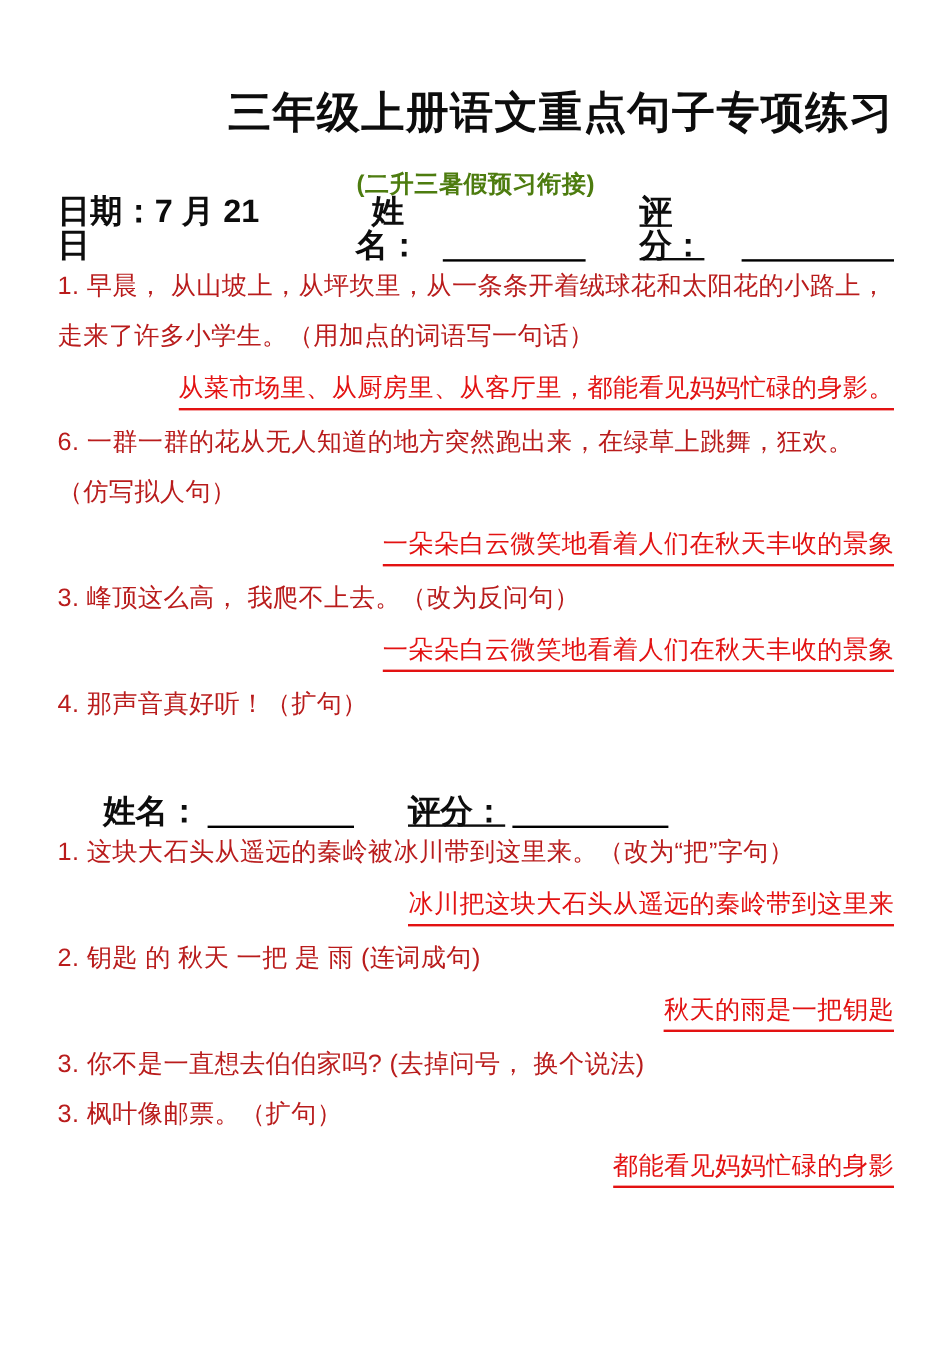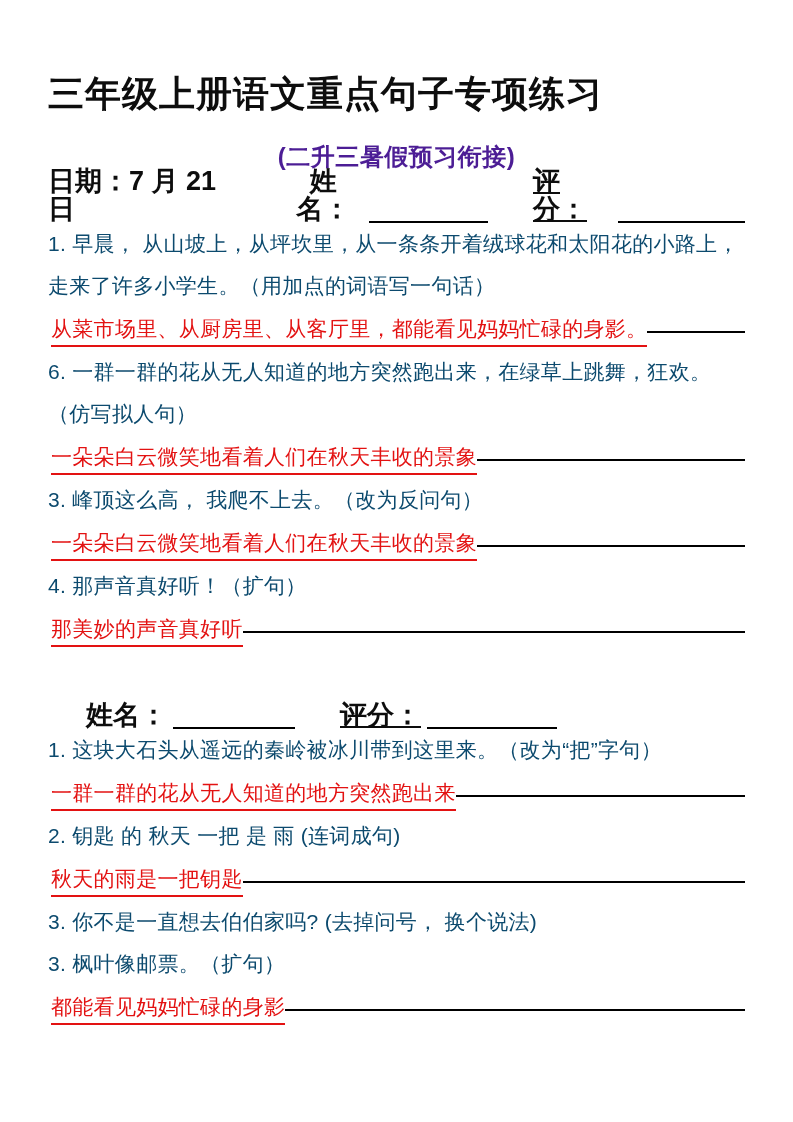--- a/index.html
+++ b/index.html
@@ -12,31 +12,31 @@
     background: #ffffff;
     font-family: "Liberation Sans", "DejaVu Sans", sans-serif;
     color: #1a1a1a;
     overflow: hidden;
   }
   .title {
     margin: 74px 0 0 0;
     font-size: 36px;
     line-height: 1.12;
     font-weight: 900;
-    text-align: left;
+    text-align: right;
     color: #0d0d0d;
     letter-spacing: 1px;
   }
   .subtitle {
     margin-top: 30px;
-    font-size: 24px;
+    font-size: 20px;
     line-height: 1.05;
     font-weight: 800;
     text-align: center;
-    color: #4c1d95;
+    color: #4d7c0f;
     letter-spacing: 0.5px;
   }
   .meta {
     margin-top: 23px;
     display: flex;
     align-items: flex-end;
     font-size: 27px;
     font-weight: 700;
     height: 30px;
     color: #0d0d0d;
@@ -50,30 +50,31 @@
     height: 24px;
     margin-left: 6px;
   }
   .meta .blank.name-blank  { width: 122px; }
   .meta .blank.score-blank { width: 130px; }
   .q {
     margin: 0;
     font-size: 21px;
     line-height: 42px;
     letter-spacing: 0.3px;
-    color: #0c4a6e;
+    color: #b91c1c;
   }
   .a {
     margin: 0 0 4px 3px;
     padding-top: 7px;
     display: flex;
-    align-items: center;
+    align-items: flex-end;
     font-size: 21px;
     line-height: 29px;
     letter-spacing: 0.3px;
+    flex-direction: column;
   }
   .a .ans {
     color: #e31212;
     border-bottom: 2px solid #e31212;
     padding-bottom: 2px;
     white-space: nowrap;
   }
   .a .tail {
     flex: 1;
     border-bottom: 2px solid #000000;
@@ -110,37 +111,33 @@
         <span class="tail"></span>
       </p>
 
     <p class="q">3. 峰顶这么高， 我爬不上去。（改为反问句）</p>
     <p class="a">
         <span class="ans">一朵朵白云微笑地看着人们在秋天丰收的景象</span>
         <span class="tail"></span>
       </p>
 
     <p class="q">4. 那声音真好听！（扩句）</p>
-    <p class="a">
-        <span class="ans">那美妙的声音真好听</span>
-        <span class="tail"></span>
-      </p>
   </div>
 
   <div class="section section2">
     <div class="meta">
       <span class="lbl name">姓名：</span>
       <span class="blank name-blank"></span>
       <span class="lbl score">评分：</span>
       <span class="blank score-blank"></span>
     </div>
 
     <p class="q">1. 这块大石头从遥远的秦岭被冰川带到这里来。（改为“把”字句）</p>
     <p class="a">
-        <span class="ans">一群一群的花从无人知道的地方突然跑出来</span>
+        <span class="ans">冰川把这块大石头从遥远的秦岭带到这里来</span>
         <span class="tail"></span>
       </p>
 
     <p class="q">2. 钥匙 的 秋天 一把 是 雨 (连词成句)</p>
     <p class="a">
         <span class="ans">秋天的雨是一把钥匙</span>
         <span class="tail"></span>
       </p>
 
     <p class="q">3. 你不是一直想去伯伯家吗? (去掉问号， 换个说法)</p>

